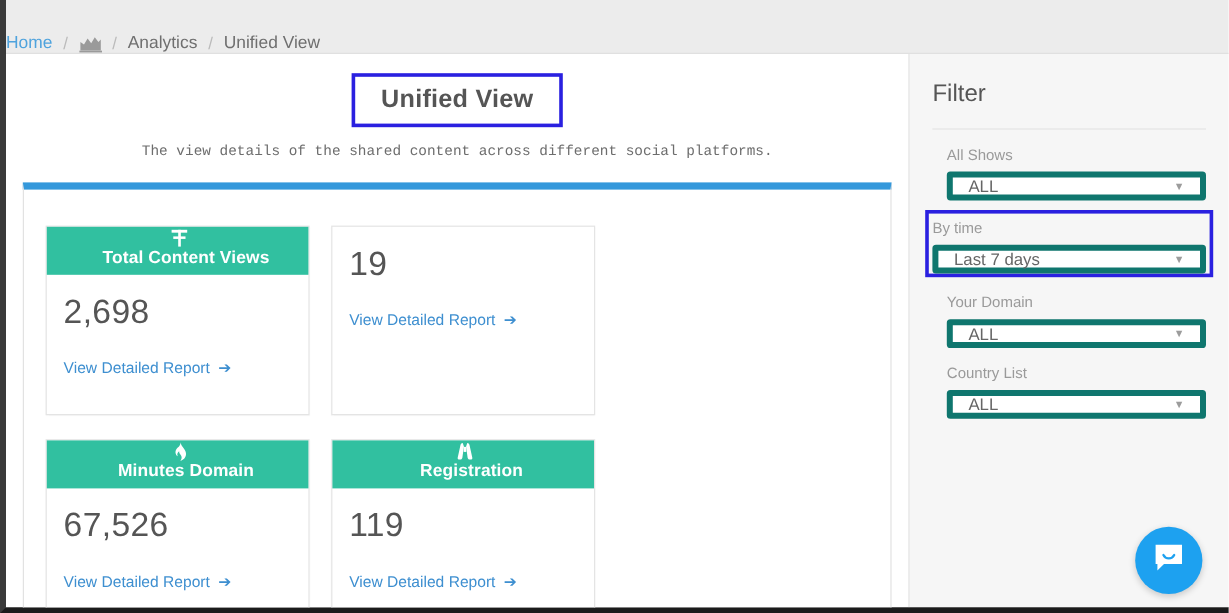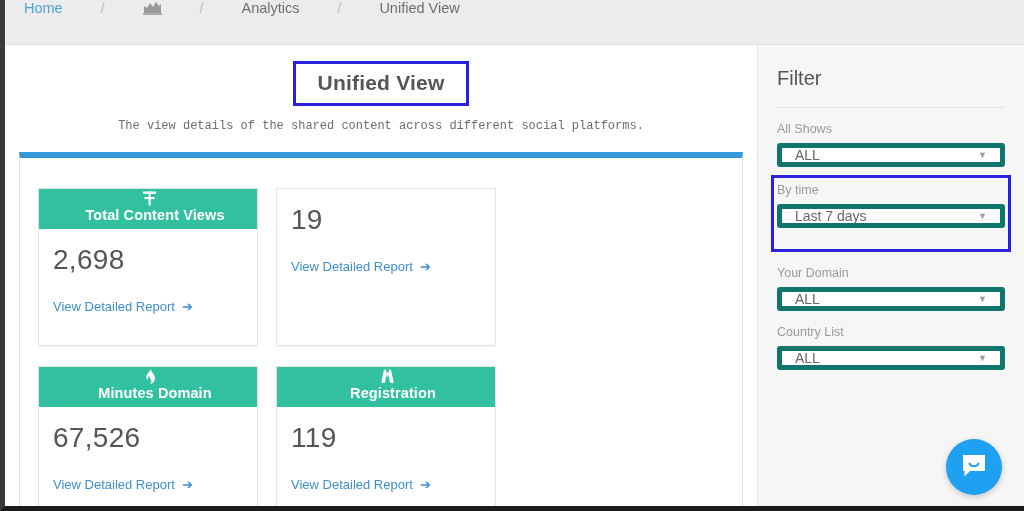--- a/index.html
+++ b/index.html
@@ -20,26 +20,24 @@
     border-left: 5px solid #3a3a3a;
     border-bottom: 5px solid #1b1b1b;
     overflow: hidden;
   }
 
   
   .breadcrumb-bar {
     height: 45px;
     background: #ececec;
     display: flex;
-    align-items: flex-start;
-    padding-left: 19px;
+    align-items: flex-end;
     font-size: 14.5px;
     color: #777777;
     border-bottom: 1px solid #e0e0e0;
-    gap: 29px;
   }
   .crumb-home {
     color: #4fa3dd;
     cursor: pointer;
   }
   .crumb-sep {
     color: #bbbbbb;
     margin: 0 9px;
     font-size: 14px;
   }
@@ -155,25 +153,25 @@
     border-left: 1px solid #e4e4e4;
     padding: 22px 19px 0 19px;
     position: relative;
   }
   .filter-title {
     font-size: 20px;
     color: #555555;
     padding-bottom: 17px;
     border-bottom: 1px solid #e3e3e3;
   }
-  .filter-group { padding-top: 14px; }
+  .filter-group { padding-top: 14px; margin-left: 12px; }
   .filter-group.hl {
     border: 3px solid #2a20e0;
     margin: 8px -6px 0 -6px;
-    padding: 5px 3px 21px 3px;
+    padding: 5px 3px 0 3px;
   }
   .filter-label {
     font-size: 12.5px;
     color: #9a9a9a;
     margin-bottom: 7px;
   }
   .select {
     height: 24px;
     background: #ffffff;
     border: 5px solid #0f766e;

